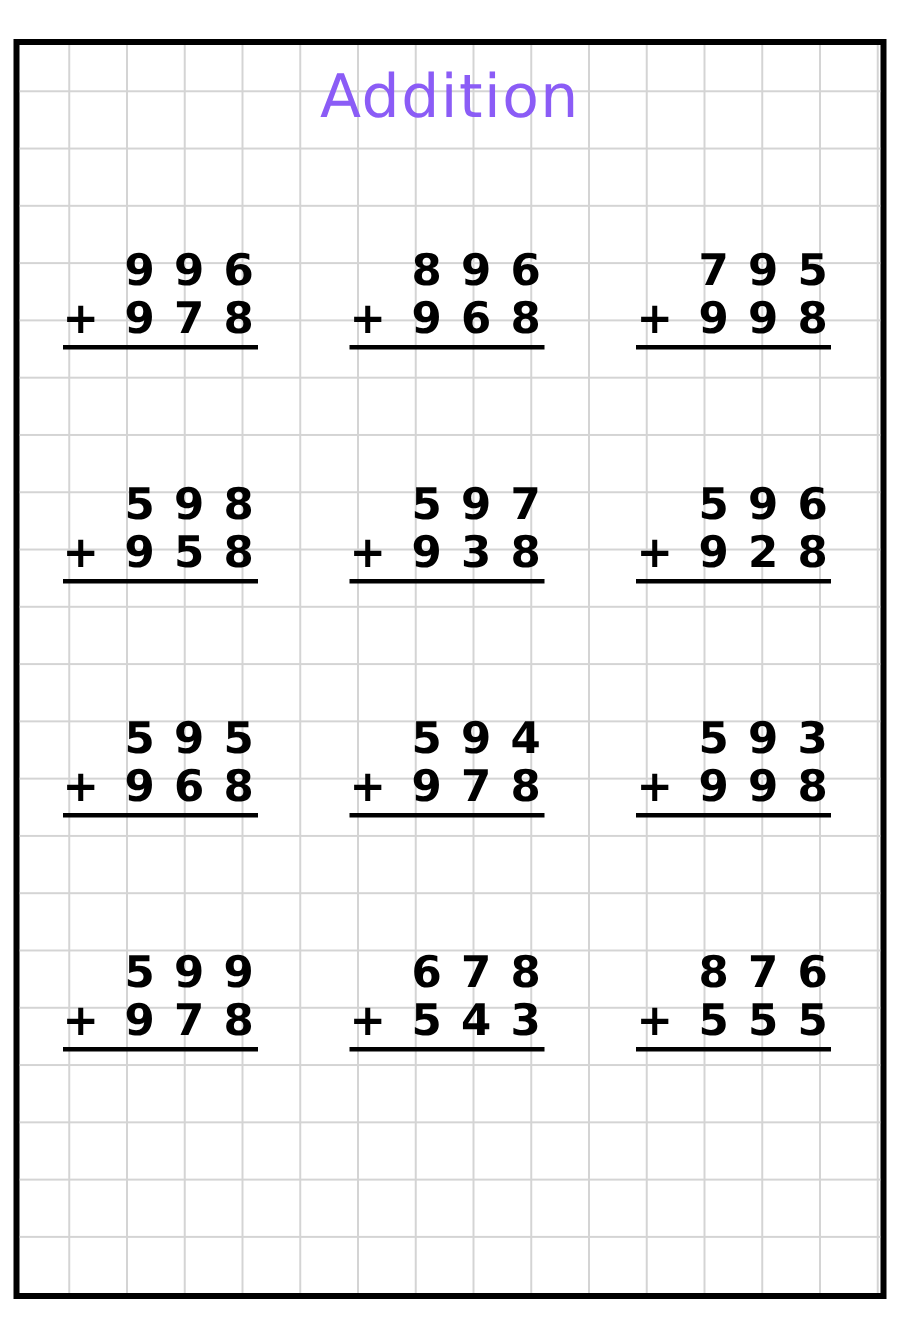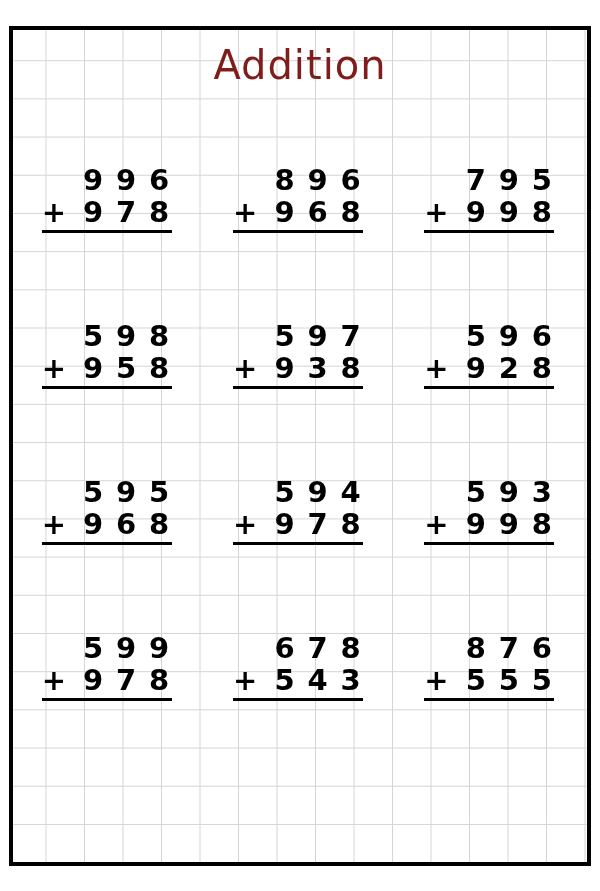--- a/index.html
+++ b/index.html
@@ -52,21 +52,21 @@
   .title {
     position: absolute;
     top: 12px;
     left: 0;
     width: 100%;
     text-align: center;
     font-family: "DejaVu Sans", sans-serif;
     font-size: 40px;
     font-weight: 400;
     letter-spacing: 1px;
-    color: #7f1d1d;
+    color: #8b5cf6;
     z-index: 5;
   }
 
   .problems {
     position: absolute;
     left: 0;
     top: 112px;
     width: 100%;
     z-index: 4;
   }

